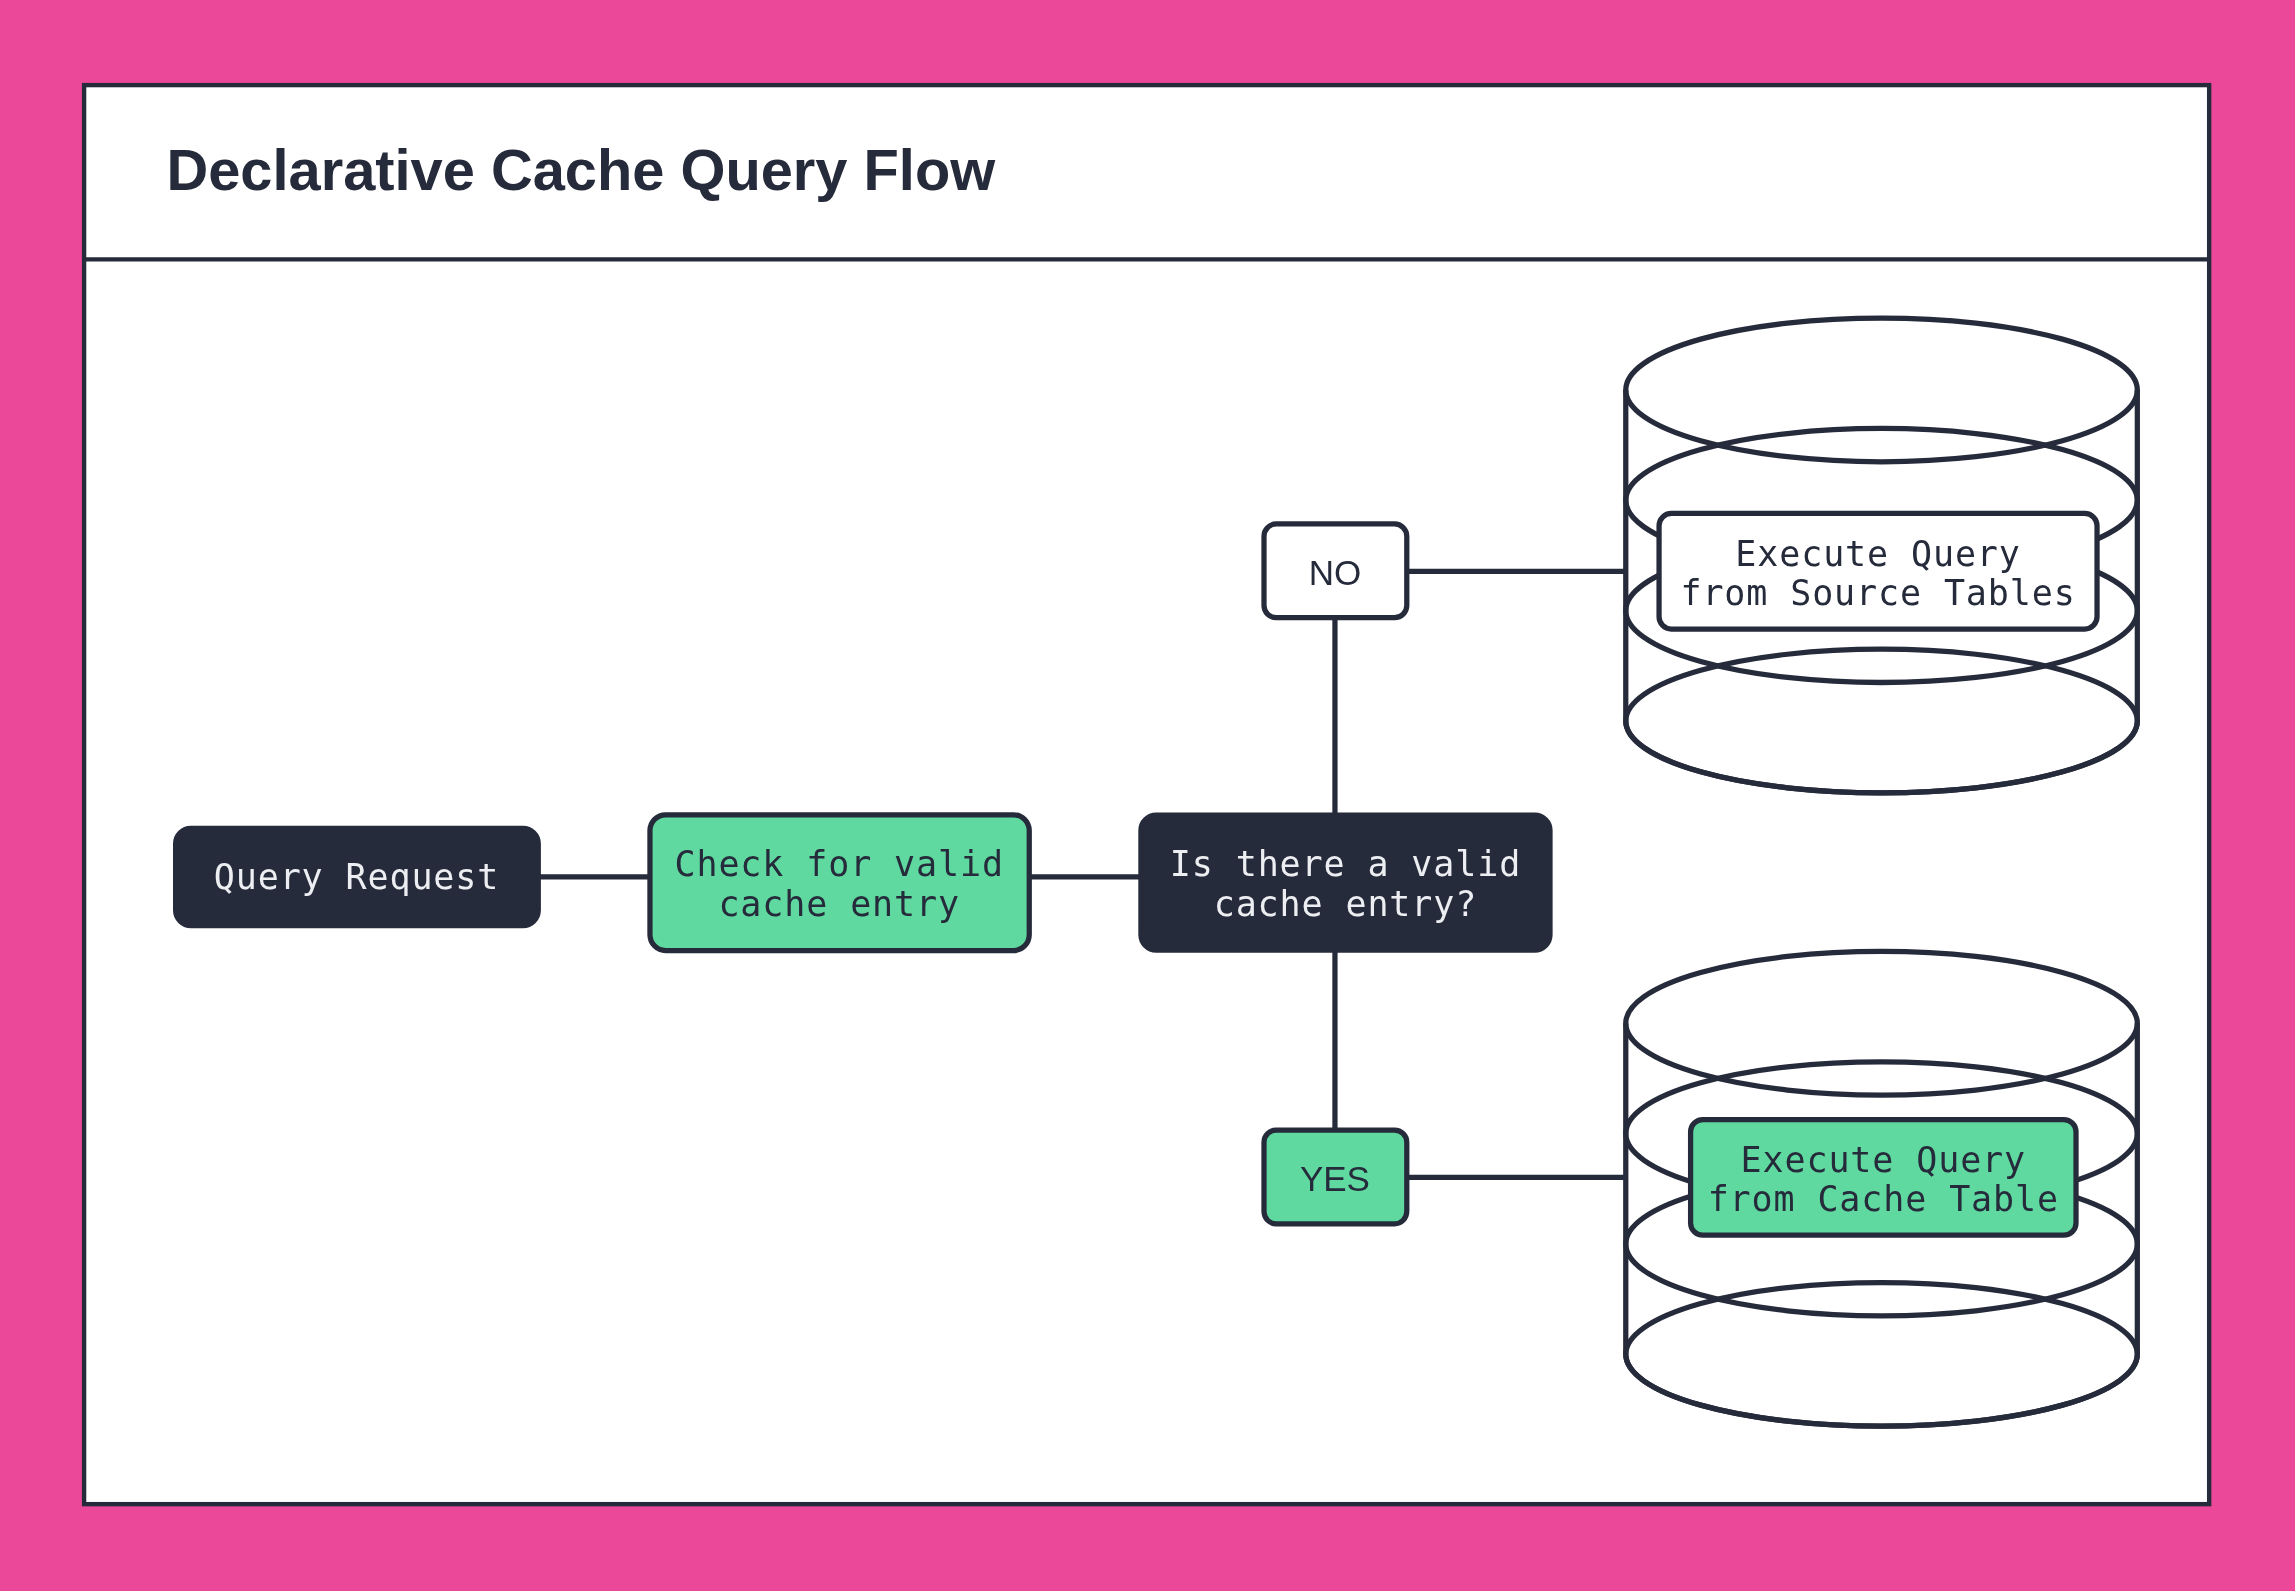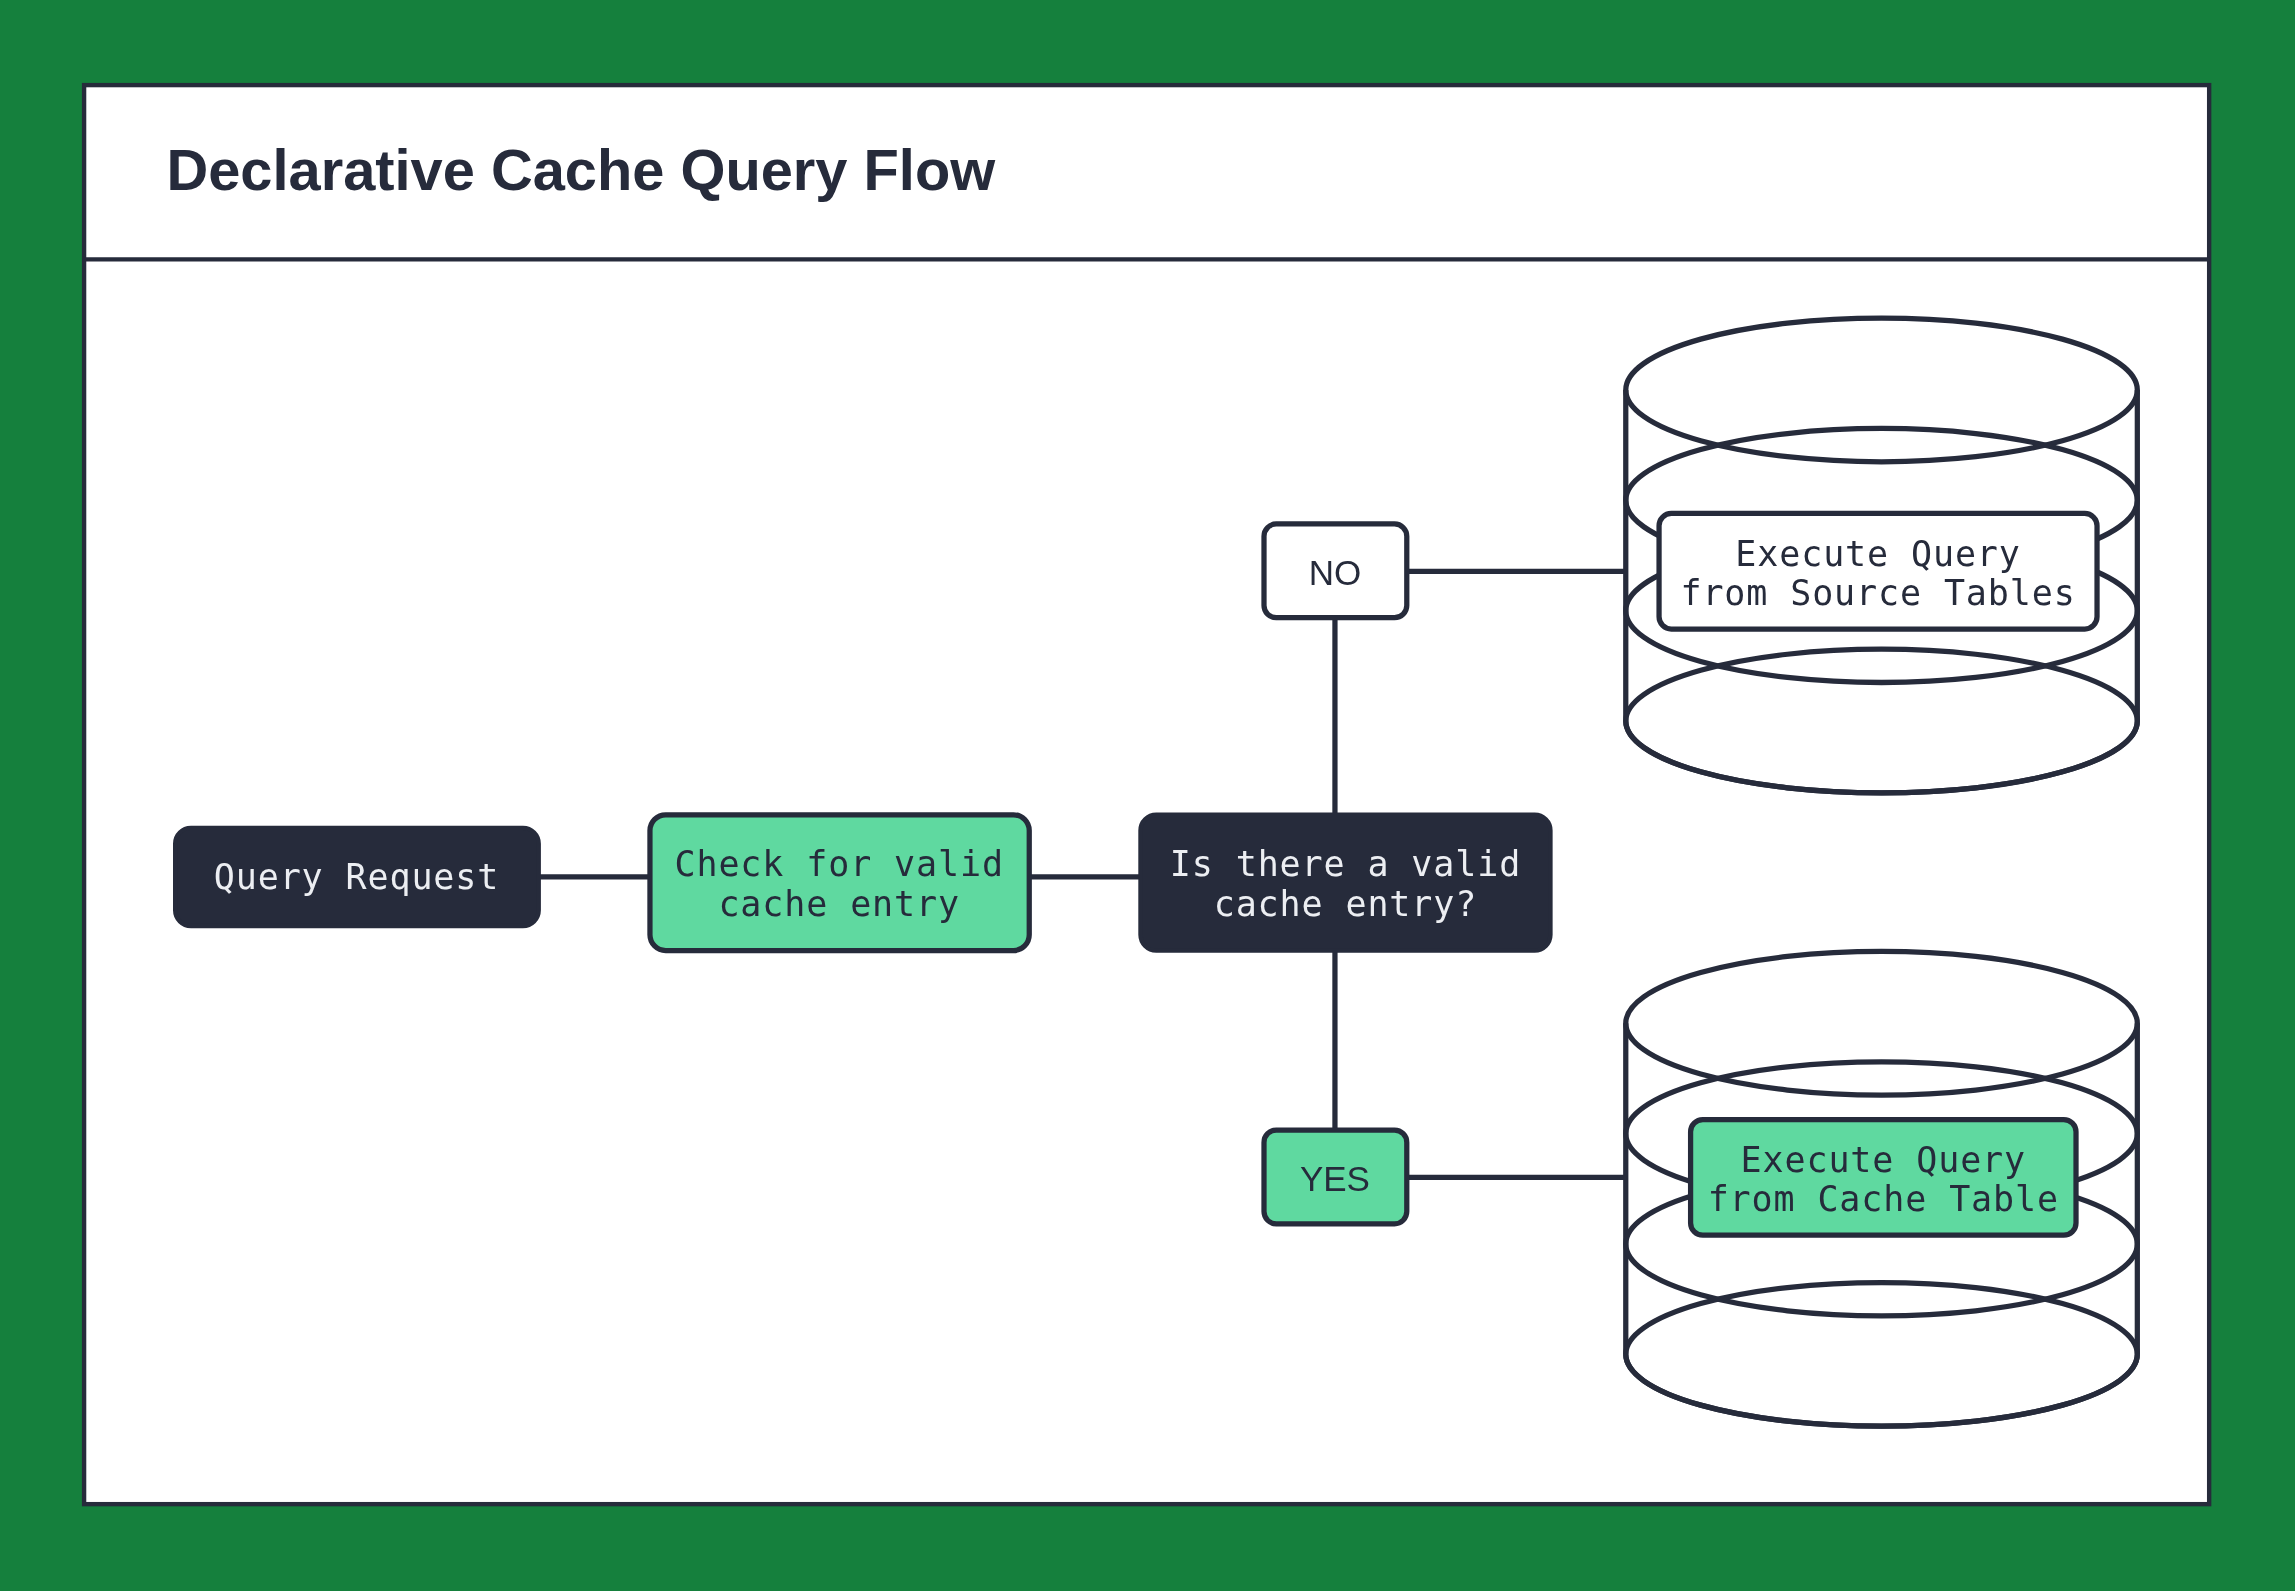--- a/index.html
+++ b/index.html
@@ -10,21 +10,21 @@
   body {
     width: 2295px;
     height: 1591px;
     font-family: "Liberation Sans", sans-serif;
     overflow: hidden;
   }
   #stage {
     position: relative;
     width: 2295px;
     height: 1591px;
-    background: #15803d;
+    background: #ec4899;
   }
   svg#diagram {
     display: block;
     width: 2295px;
     height: 1591px;
   }
   .frame-rect {
     fill: #ffffff;
     stroke: #262b3b;
     stroke-width: 5;

